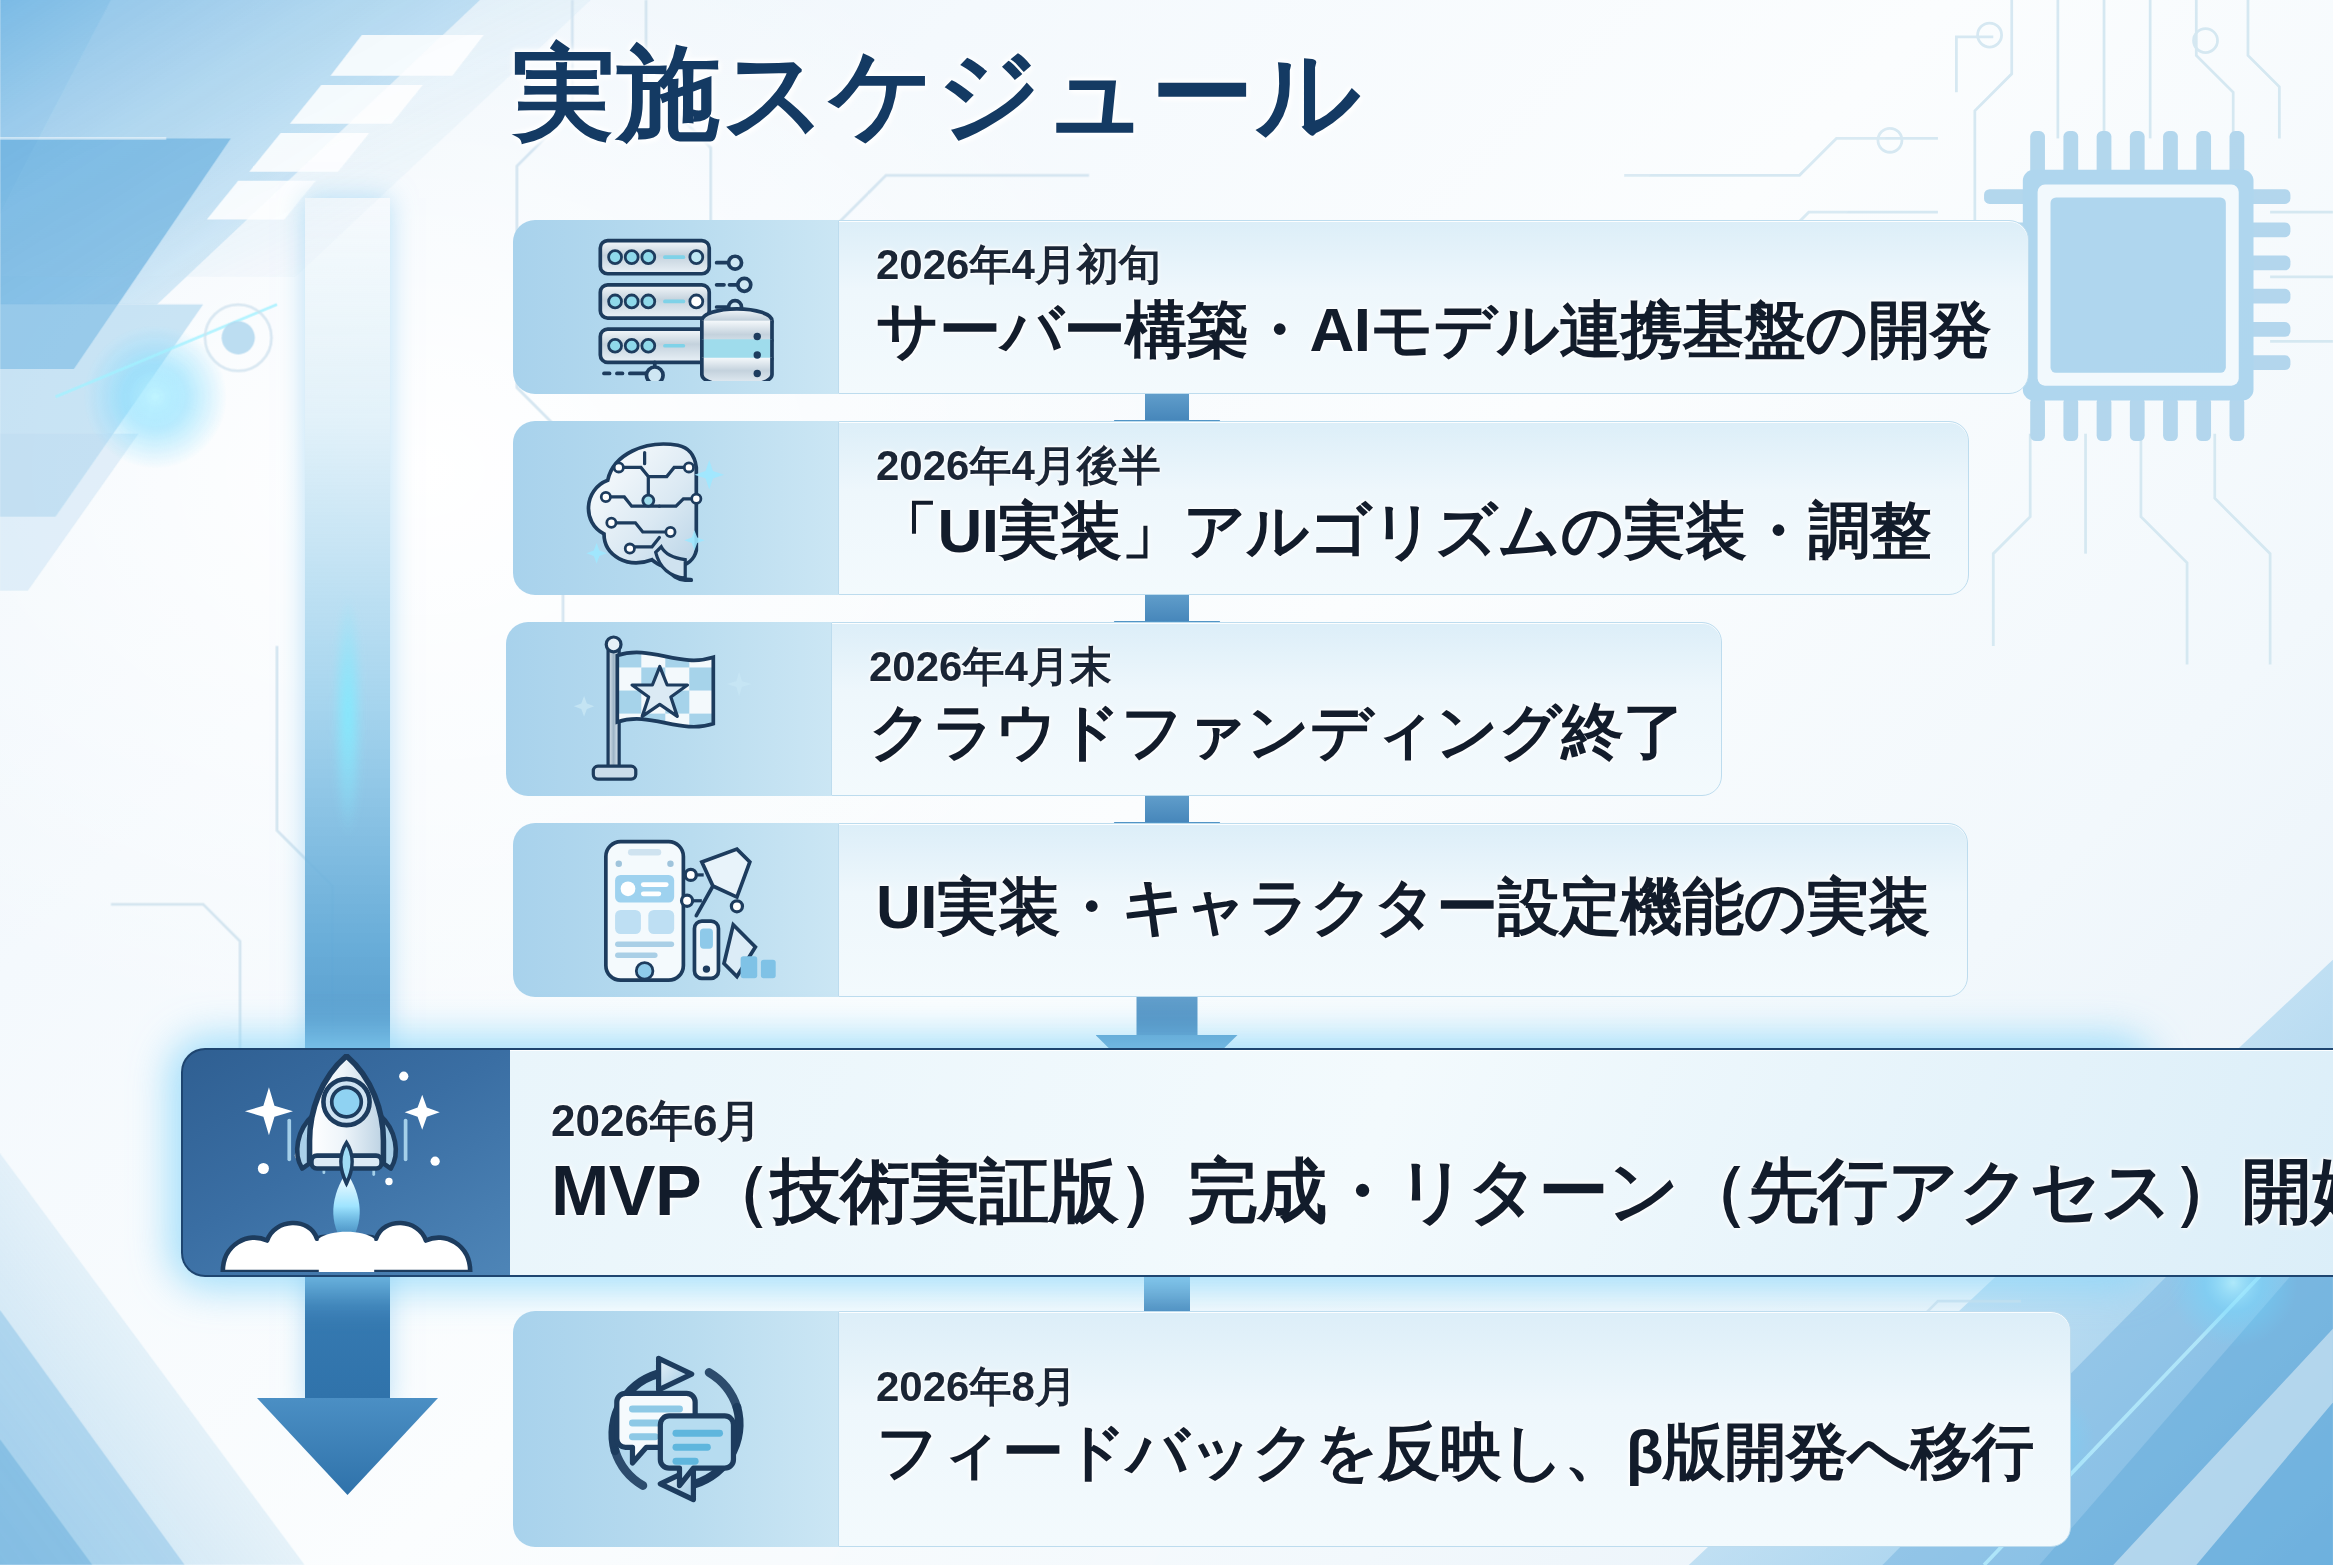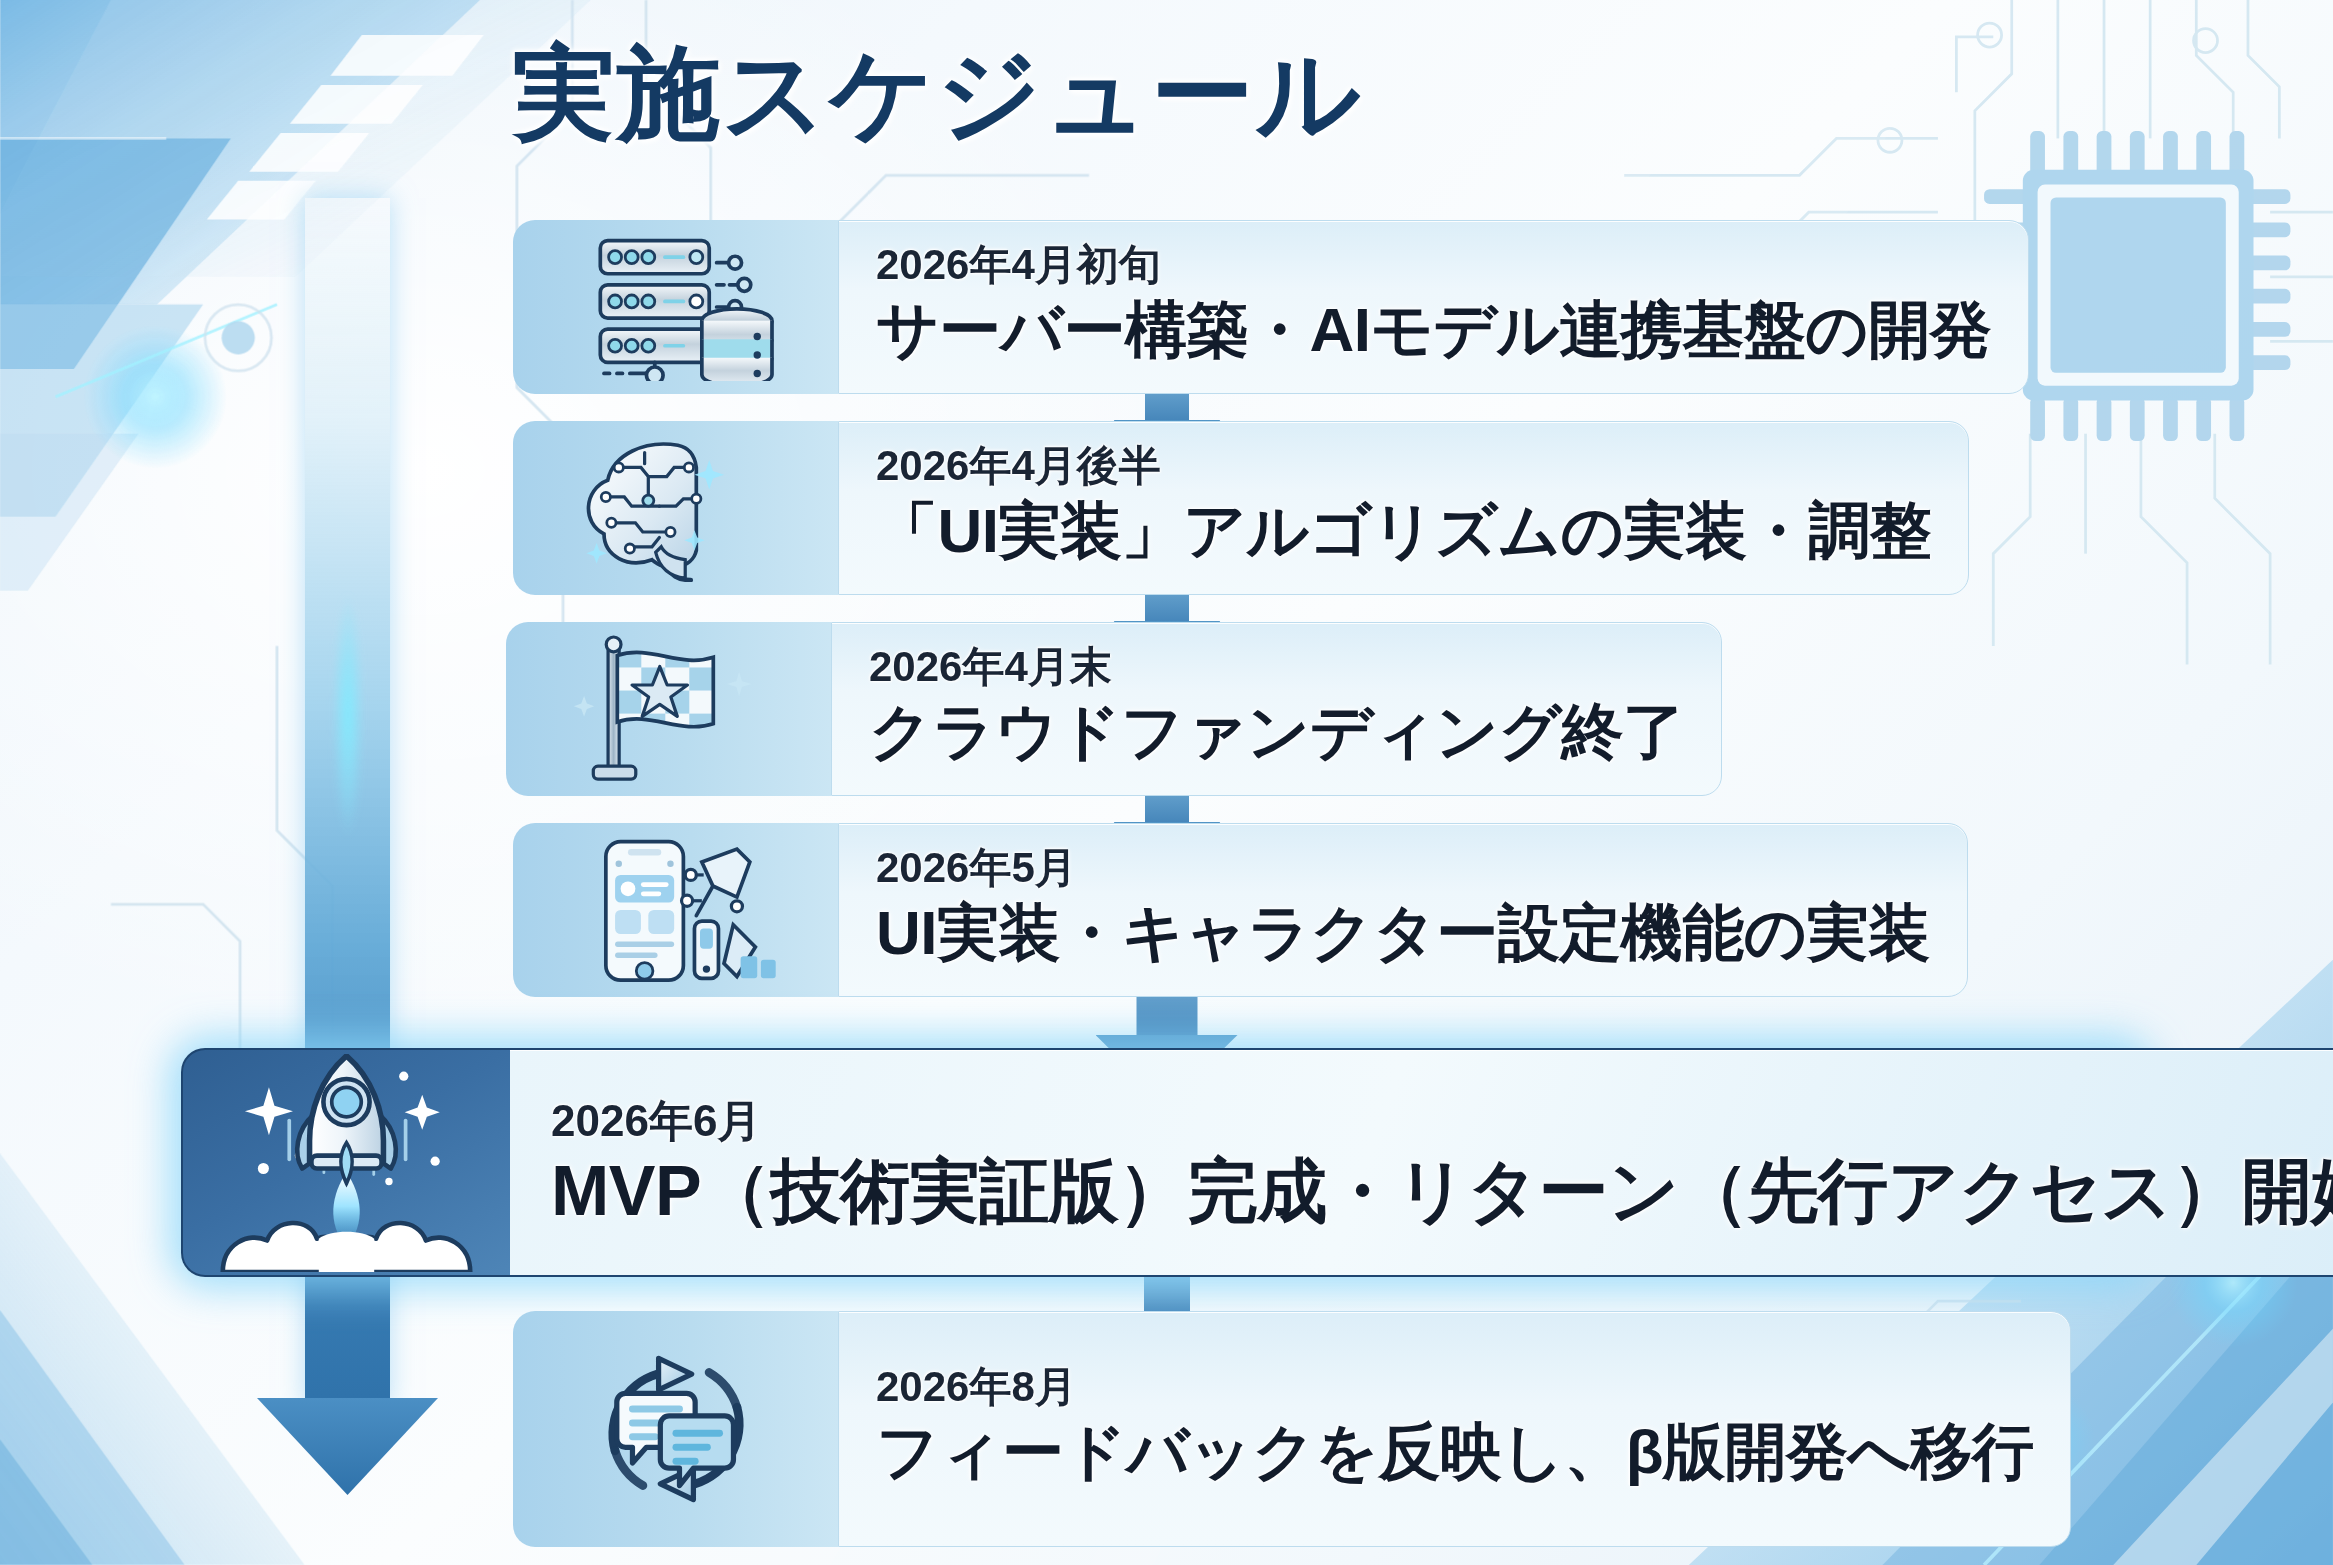--- a/index.html
+++ b/index.html
@@ -590,21 +590,20 @@
           <g stroke="#1d3c5e" stroke-width="4" fill="#dcecf7">
             <path d="M192 96 L216 120 L196 152 L182 138 Z"></path>
           </g>
           <g fill="#7fc2e6">
             <rect x="200" y="130" width="18" height="24" rx="3"></rect>
             <rect x="222" y="134" width="16" height="20" rx="3"></rect>
           </g>
         </svg>
       </div>
       <div class="card">
-        <div class="date">2026年5月</div>
         <div class="desc">UI実装・キャラクター設定機能の実装</div>
       </div>
     </div>
 
     <div class="row highlight" style="left:181px; top:1048px; width:1962px;">
       <div class="icon-pad">
         <svg class="icon-art rocket" viewBox="0 0 300 236" aria-hidden="true">
           <defs>
             <linearGradient id="bodyG" x1="0" y1="0" x2="1" y2="0">
               <stop offset="0%" stop-color="#ffffff"></stop>

